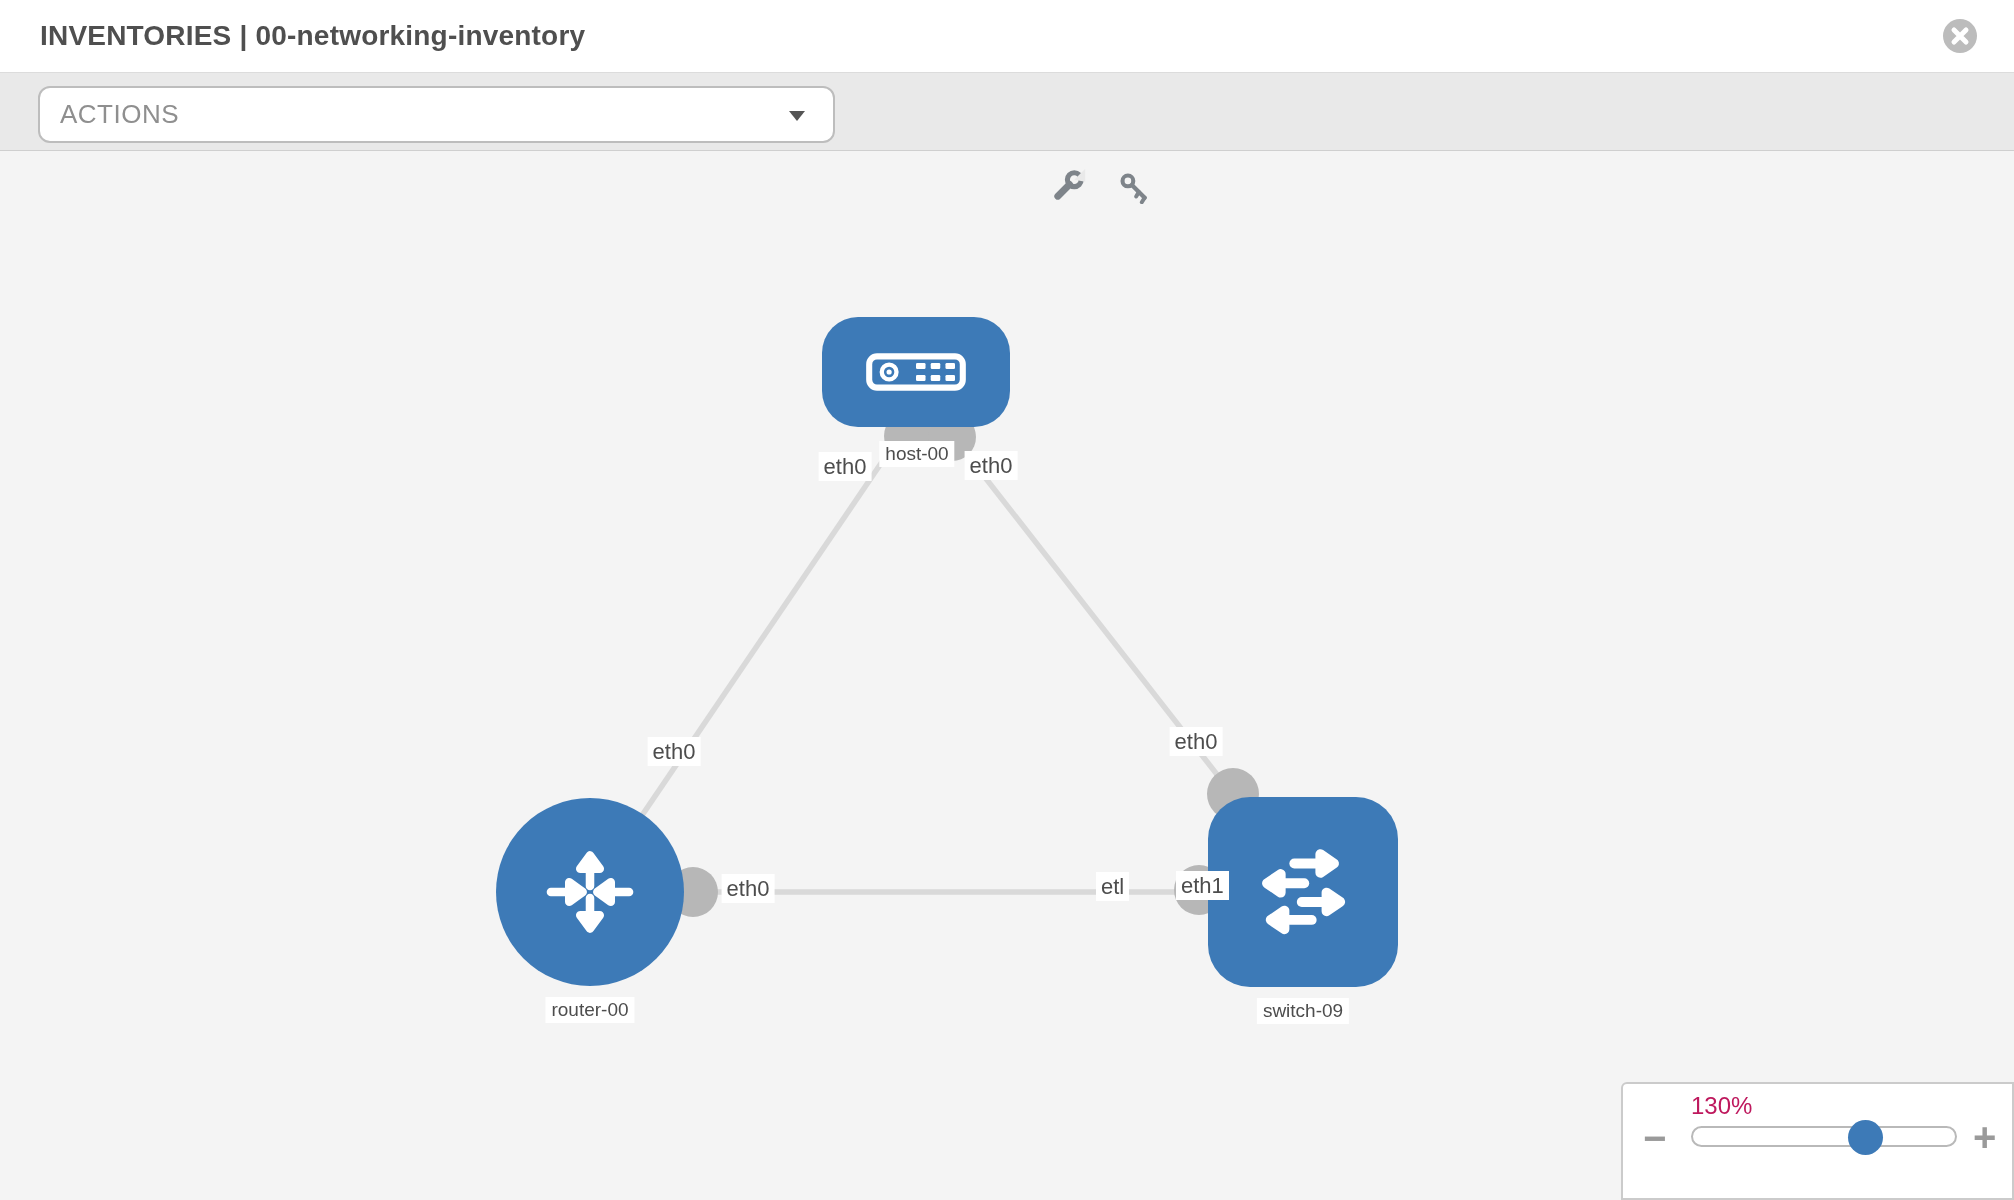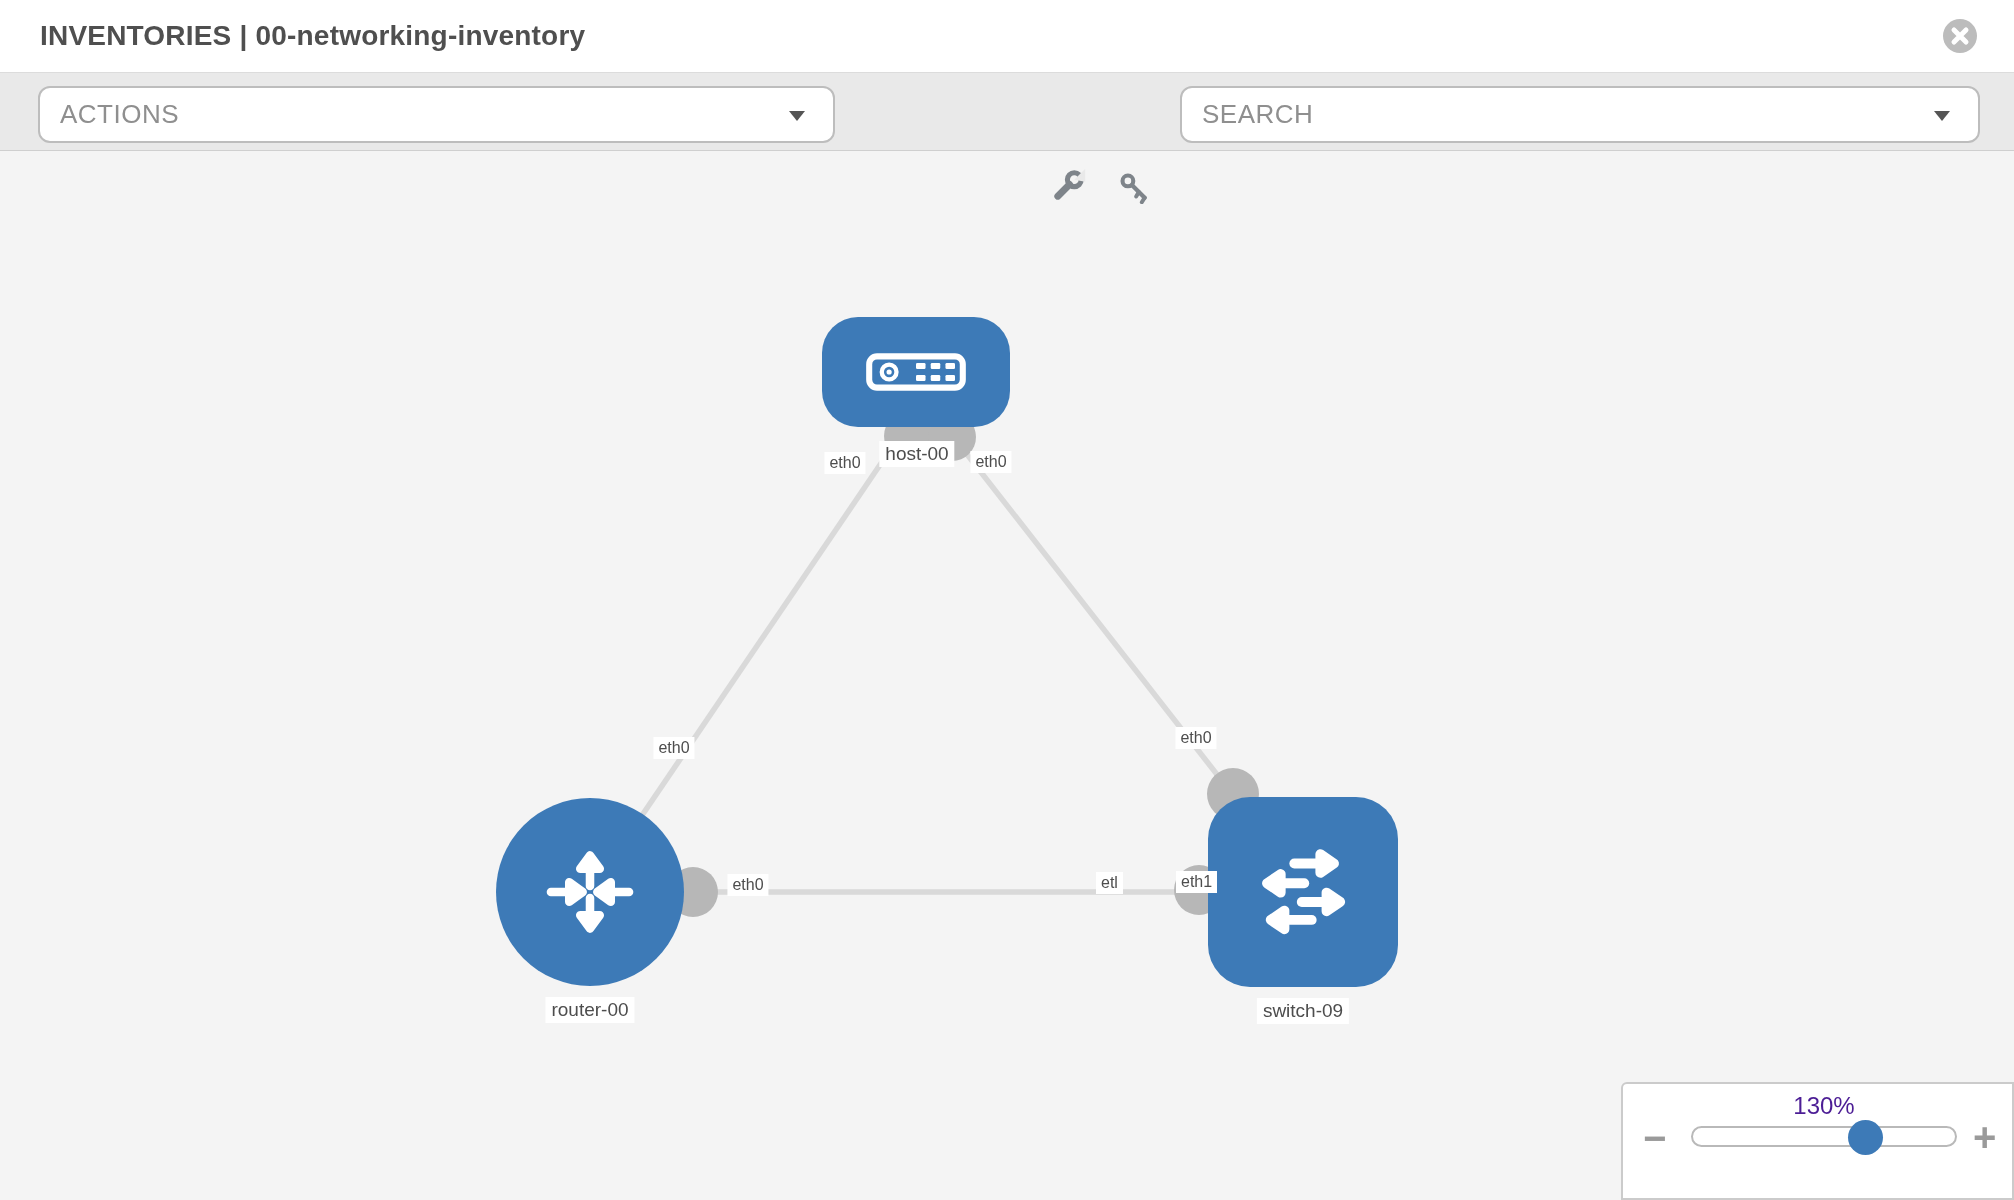--- a/index.html
+++ b/index.html
@@ -33,29 +33,29 @@
   .edges{position:absolute;left:0;top:0;z-index:1;pointer-events:none;}
   .node{position:absolute;z-index:2;background:#3d7ab7;display:flex;
         align-items:center;justify-content:center;cursor:pointer;}
   .node-host{left:822px;top:317px;width:188px;height:110px;border-radius:36px;}
   .node-router{left:496px;top:798px;width:188px;height:188px;border-radius:50%;}
   .node-switch{left:1208px;top:797px;width:190px;height:190px;border-radius:42px;}
 
   .chip{position:absolute;z-index:3;background:#ffffff;color:#4d4d4d;white-space:nowrap;
         line-height:1.15;}
   .node-chip{font-size:19px;padding:2px 6px;}
-  .port-chip{font-size:16px;padding:2px 5px;}
+  .port-chip{font-size:22px;padding:2px 5px;}
   .cx{transform:translateX(-50%);}
 
   
   .zoom-panel{position:absolute;left:1621px;top:1082px;width:393px;height:118px;
               background:#ffffff;border:2px solid #cbcbcb;border-radius:6px 0 0 0;
               box-sizing:border-box;z-index:5;}
-  .zoom-level{position:absolute;left:68px;top:8px;width:266px;text-align:center;
-              font-size:24px;color:#4c1d95;}
+  .zoom-level{position:absolute;left:68px;top:8px;width:266px;
+              font-size:24px;color:#be185d;}
   .zoom-btn{position:absolute;font-size:40px;font-weight:bold;color:#9a9a9a;
             line-height:40px;cursor:pointer;user-select:none;}
   .zoom-out{left:20px;top:34px;}
   .zoom-in{left:350px;top:33px;}
   .zoom-track{position:absolute;left:68px;top:42px;width:266px;height:21px;background:#fff;
               border:2px solid #b9b9b9;border-radius:12px;box-sizing:border-box;cursor:pointer;}
   .zoom-thumb{position:absolute;left:225px;top:36px;width:35px;height:35px;border-radius:50%;
               background:#3d7ab7;cursor:grab;}
 </style>
 </head>
@@ -91,24 +91,20 @@
       <svg width="33" height="33" viewBox="0 0 24 24">
         <g stroke="#7e848a" fill="none" stroke-linecap="round">
           <circle cx="7.2" cy="7.2" r="3.9" stroke-width="3"></circle>
           <path d="M10.1 10.1 L19.4 19.4" stroke-width="3.1"></path>
           <path d="M15.2 15.2 L13.2 18.5" stroke-width="2.9"></path>
           <path d="M19.4 19.4 L17.3 22.7" stroke-width="2.9"></path>
         </g>
       </svg>
     </span>
 
-    <div class="select sel-search">
-      <span class="sel-label">SEARCH</span>
-      <span class="caret"></span>
-    </div>
   </div>
 
   <div class="canvas"></div>
 
   <svg class="edges" width="2014" height="1200" viewBox="0 0 2014 1200">
 
     <g stroke="#d9d9d9" stroke-width="5.5">
       <line x1="905" y1="428" x2="590" y2="892"></line>
       <line x1="948" y1="430" x2="1233" y2="795"></line>
       <line x1="590" y1="892" x2="1303" y2="892"></line>

